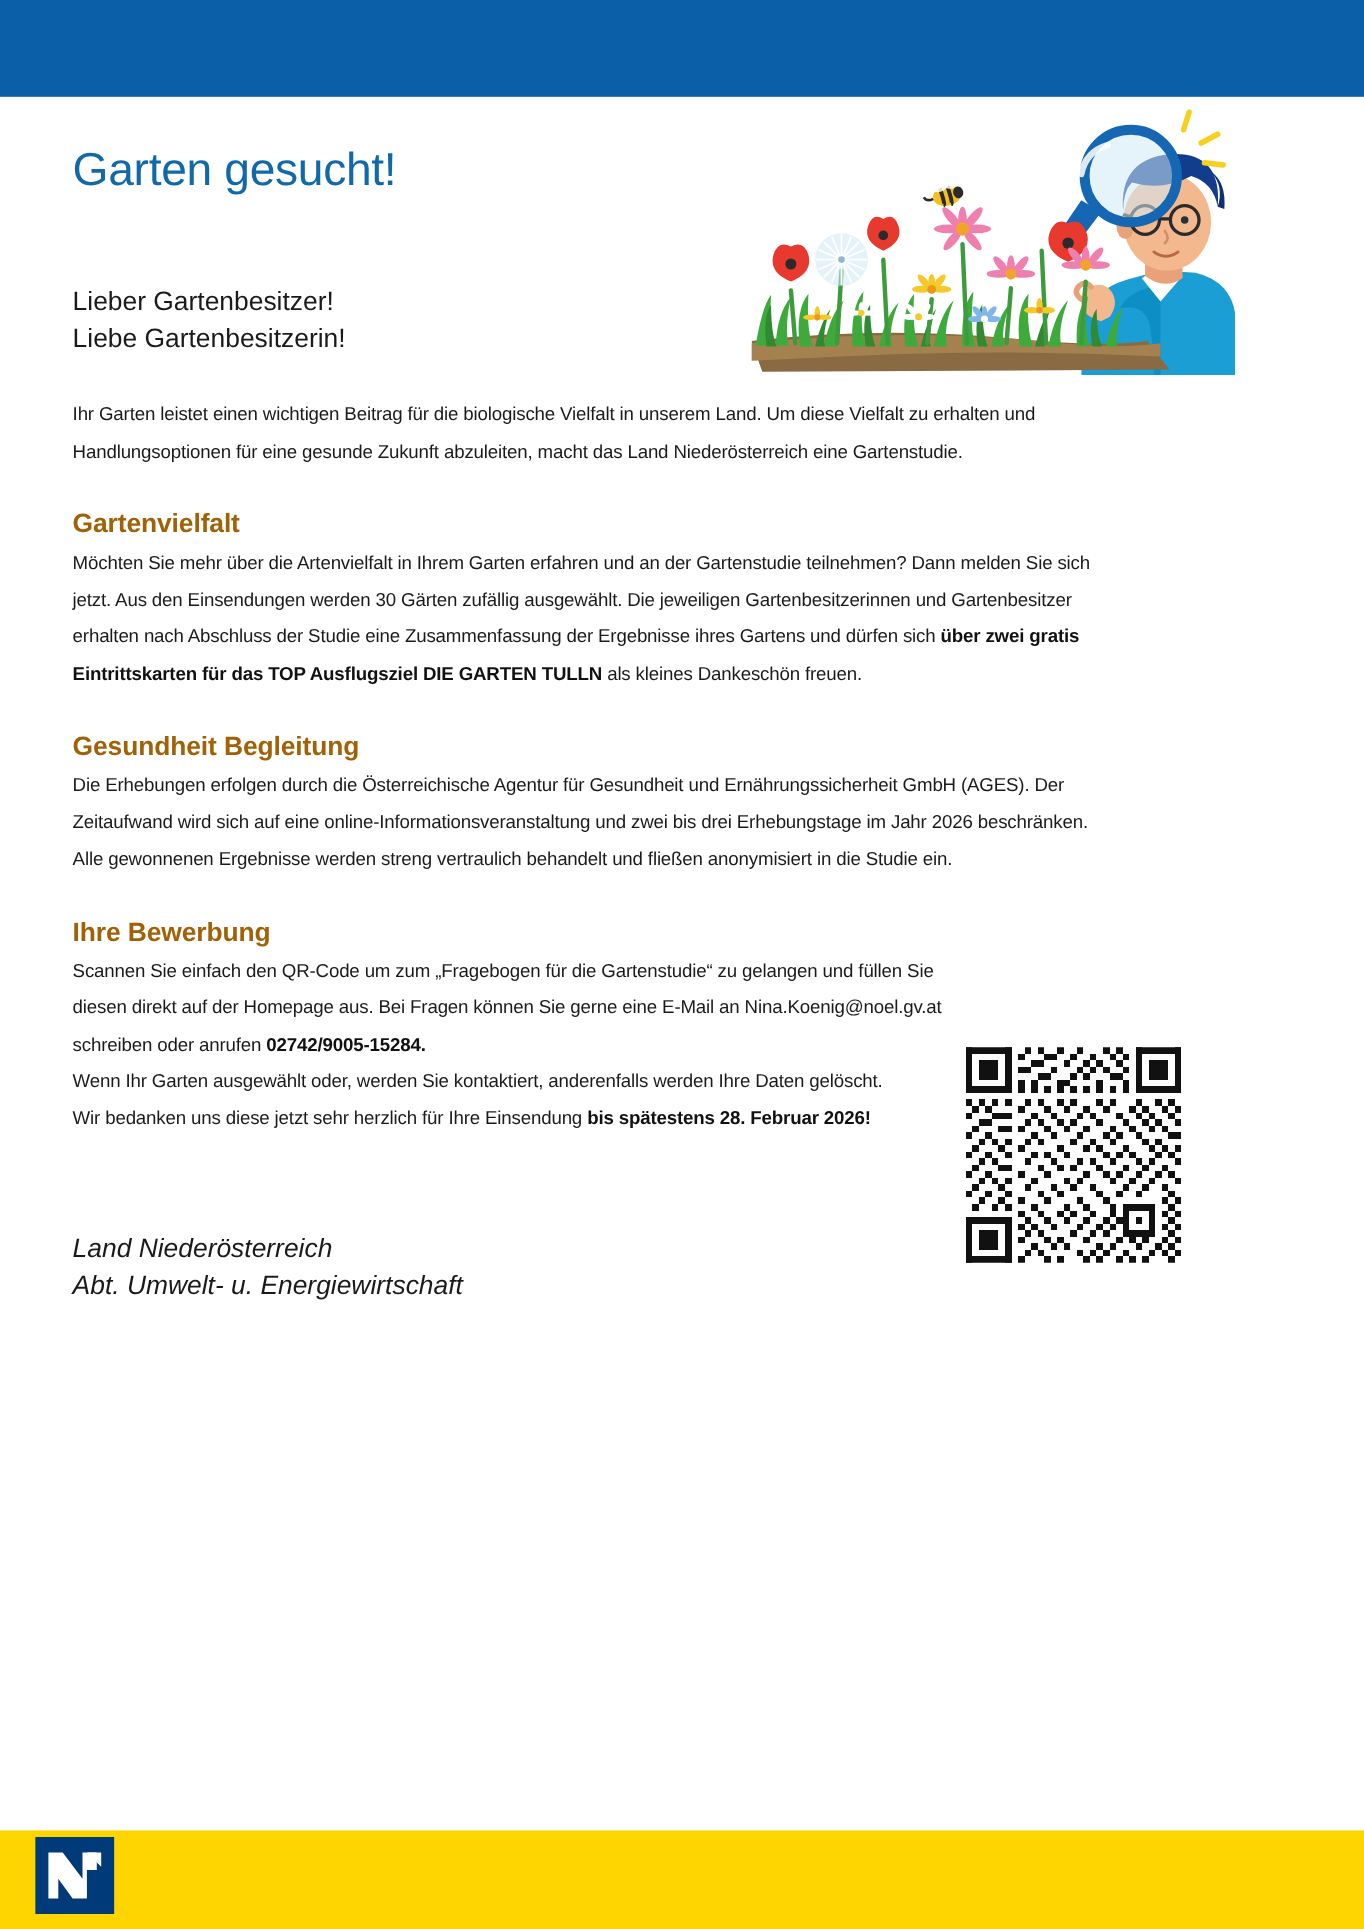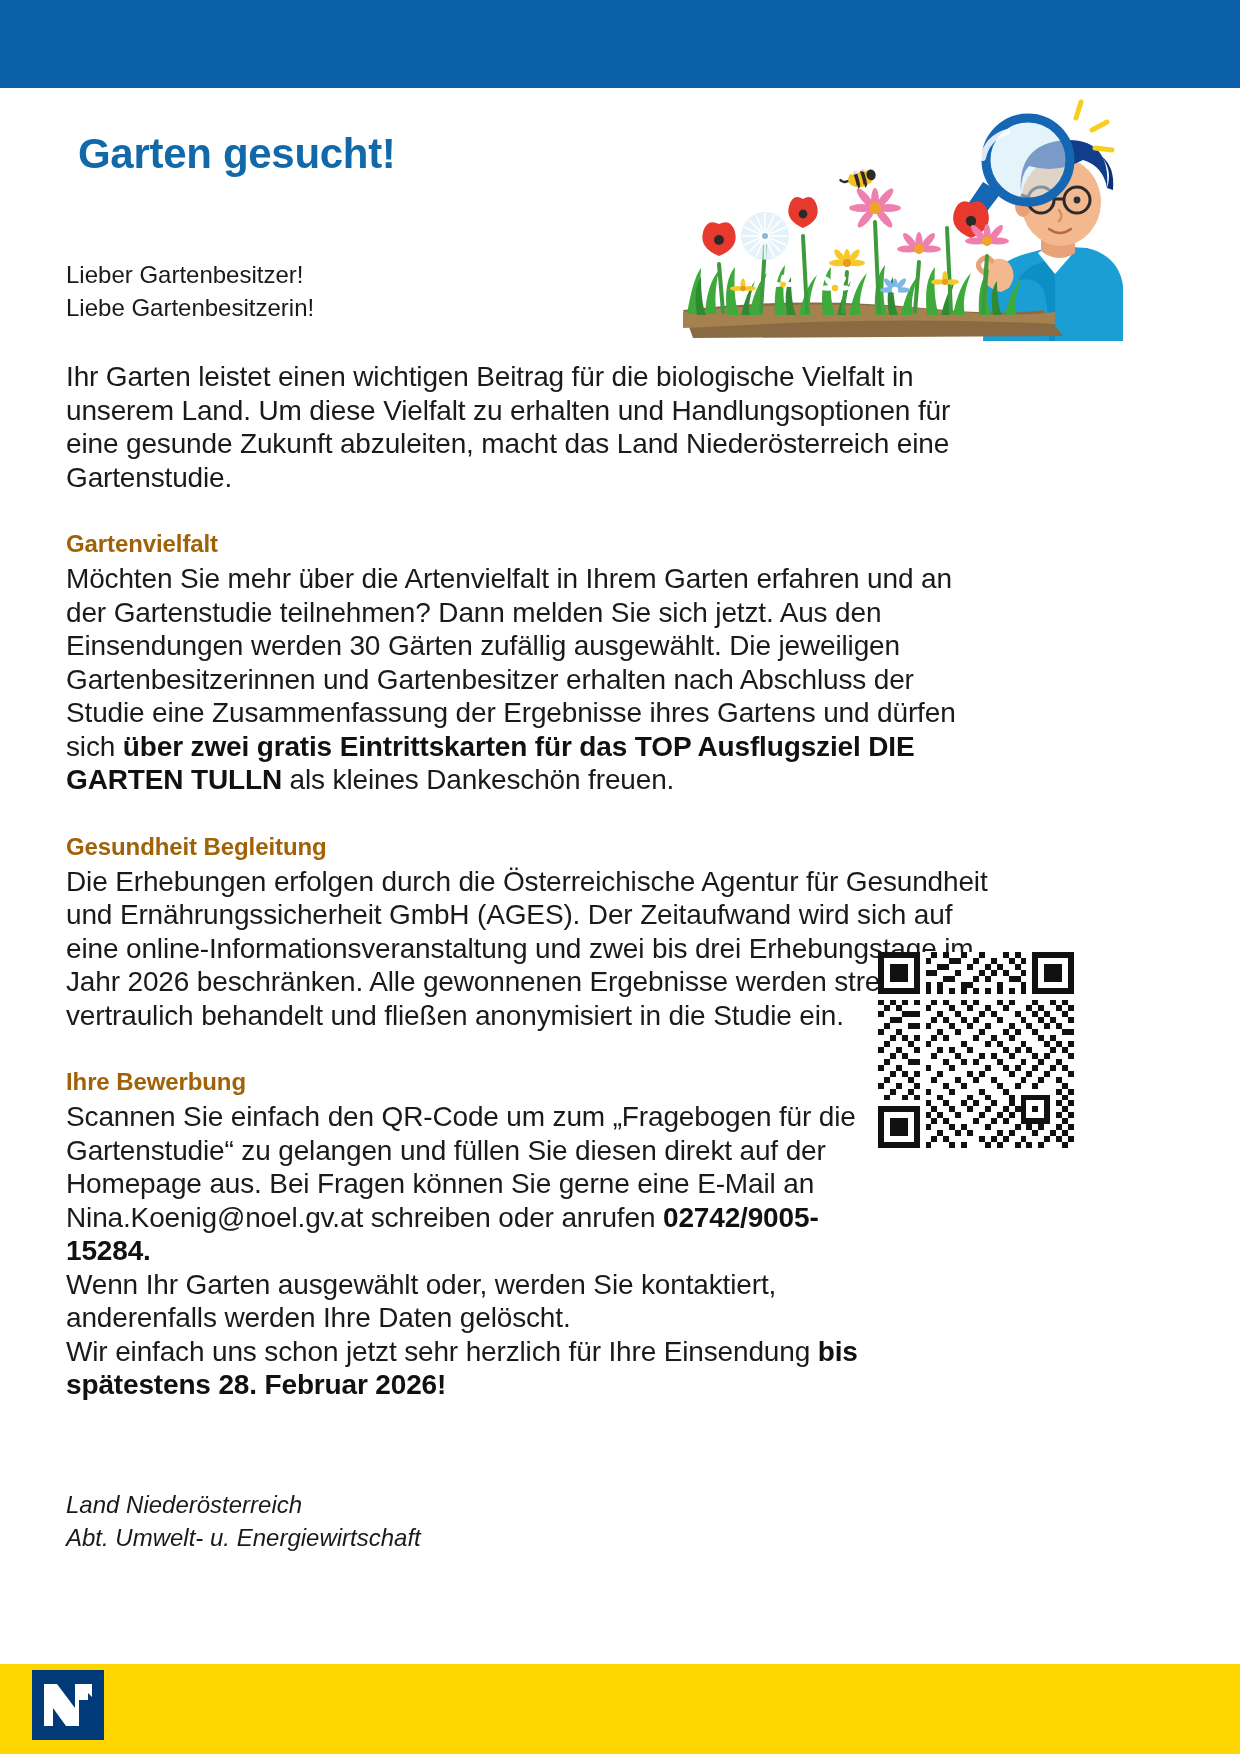--- a/index.html
+++ b/index.html
@@ -25,39 +25,39 @@
     position:absolute;left:683px;top:96px;width:440px;height:245px;
     overflow:hidden;
   }
   .illu-svg{display:block;width:440px;height:245px;}
 
   
   .content{
     position:absolute;left:66px;top:130px;width:930px;
   }
   h1.title{
-    margin:0 0 0 12px;
+    margin:0 0 0 0;
     font-size:42px;
     line-height:48px;
-    font-weight:bold;
+    font-weight:normal;
     color:#1269a9;
     letter-spacing:-0.3px;
   }
 
   .salutation{
     margin-top:80px;
     font-size:24px;
     line-height:33px;
     color:#1a1a1a;
   }
   .salutation div{white-space:nowrap;}
 
   p.para{
     margin:0;
-    font-size:28px;
+    font-size:17px;
     line-height:33.5px;
     color:#1a1a1a;
     letter-spacing:-0.15px;
   }
   .para.intro{margin-top:36px;width:925px;}
   .sec{margin-top:34px;}
   h2.sub{
     margin:0 0 2px 0;
     font-size:24px;
     line-height:32px;
@@ -342,21 +342,21 @@
       <p class="para">Die Erhebungen erfolgen durch die Österreichische Agentur für Gesundheit und Ernährungssicherheit GmbH (AGES). Der Zeitaufwand wird sich auf eine online-Informationsveranstaltung und zwei bis drei Erhebungstage im Jahr 2026 beschränken. Alle gewonnenen Ergebnisse werden streng vertraulich behandelt und fließen anonymisiert in die Studie ein.</p>
     </div>
 
     <div class="sec">
       <h2 class="sub">Ihre Bewerbung</h2>
       <p class="para narrow"><span>Scannen Sie einfach den QR-Code um zum „Fragebogen für die Gartenstudie“ zu gelangen und füllen Sie diesen direkt auf der Homepage aus. Bei Fragen können Sie gerne eine E-Mail an Nina.Koenig@noel.gv.at schreiben oder anrufen </span><b>02742/9005-15284.</b></p>
     </div>
 
     <p class="para closing narrow">Wenn Ihr Garten ausgewählt oder, werden Sie kontaktiert, anderenfalls werden Ihre Daten gelöscht.</p>
 
-    <p class="para thanks"><span>Wir einfach uns schon jetzt sehr herzlich für Ihre Einsendung </span><b>bis spätestens 28. Februar 2026!</b></p>
+    <p class="para thanks"><span>Wir bedanken uns diese jetzt sehr herzlich für Ihre Einsendung </span><b>bis spätestens 28. Februar 2026!</b></p>
 
     <div class="signature">
       <div>Land Niederösterreich</div>
       <div>Abt. Umwelt- u. Energiewirtschaft</div>
     </div>
   </div>
 
   <div class="qr-wrap">
     <svg class="qr-svg" viewBox="0 0 33 33" shape-rendering="crispEdges" xmlns="http://www.w3.org/2000/svg">
       <rect width="33" height="33" fill="#ffffff"></rect>

